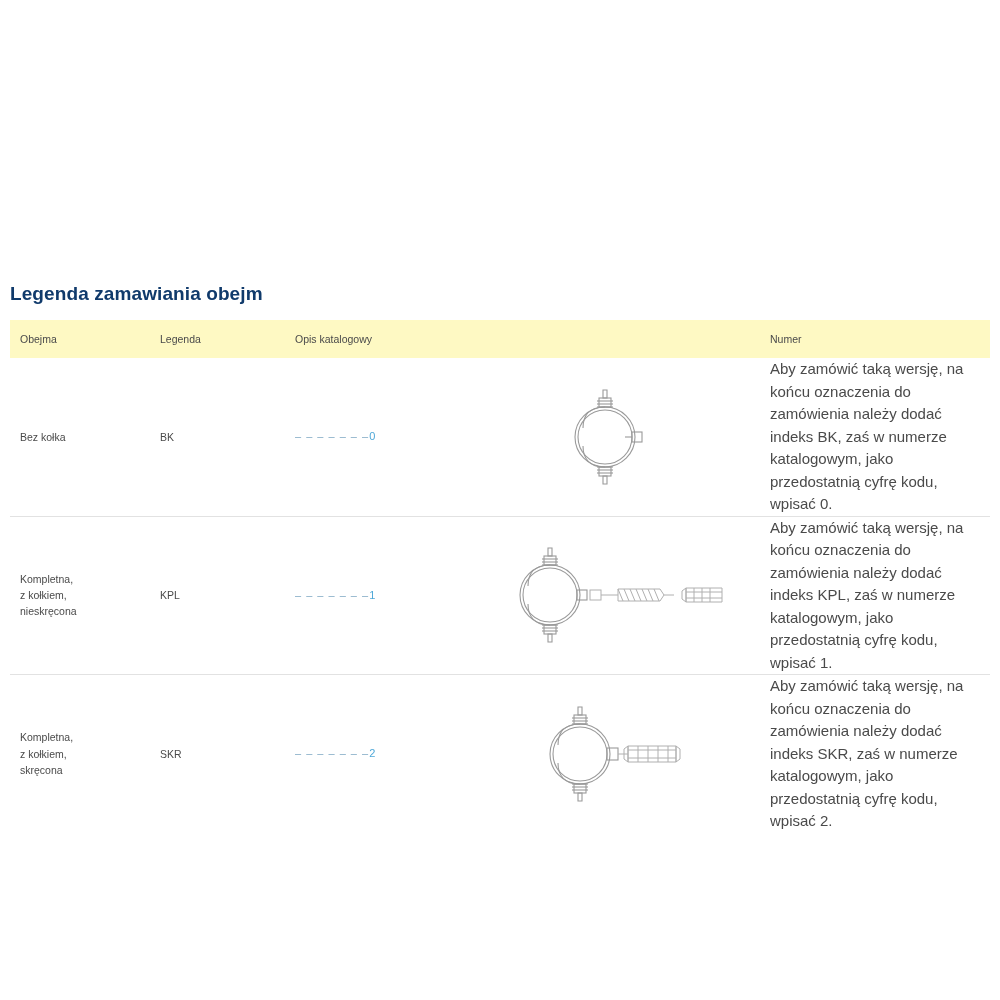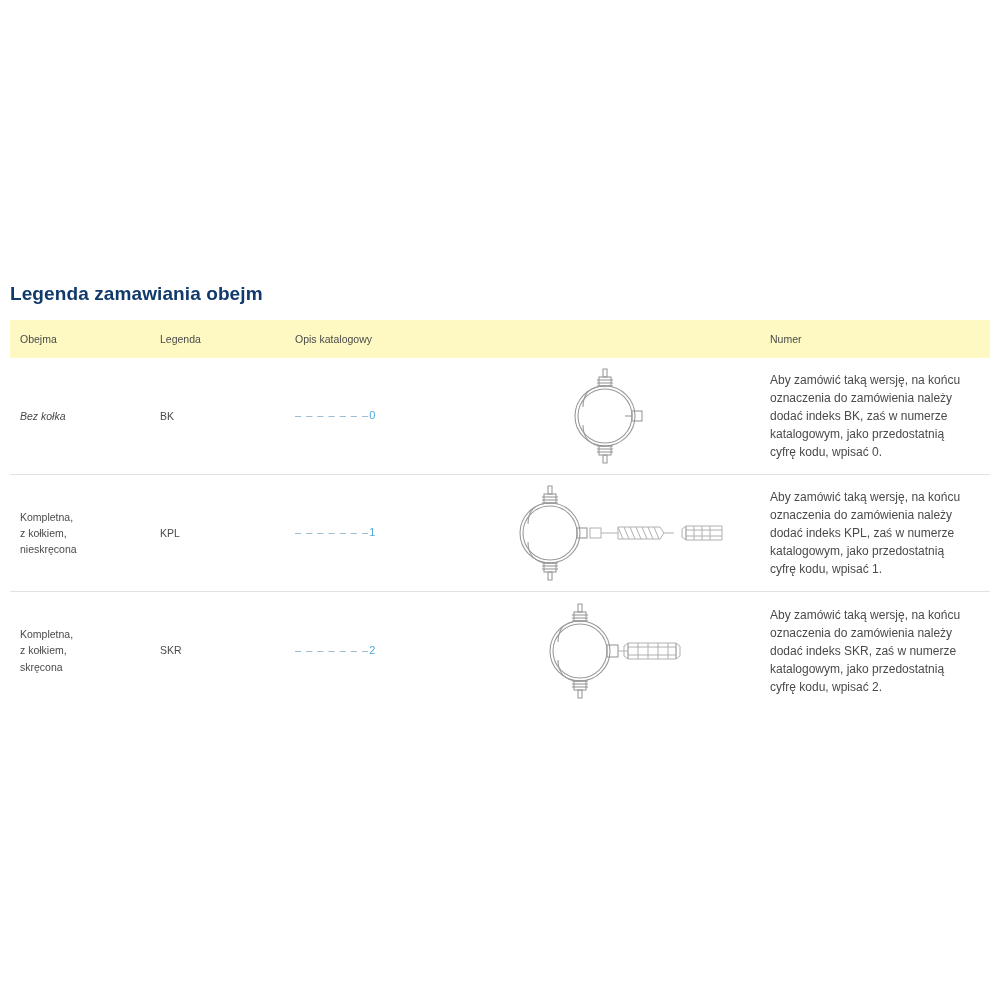--- a/index.html
+++ b/index.html
@@ -77,21 +77,21 @@
   .catnum {
     font-size: 11px;
     color: #7fa9c4;
     letter-spacing: 1px;
     white-space: nowrap;
   }
   .catnum .digit {
     color: #4fa8d8;
   }
   .desc {
-    font-size: 12px;
+    font-size: 15px;
     color: #4a4a4a;
     line-height: 1.5;
     padding-right: 18px;
   }
   .figure {
     display: block;
   }
   .muted-line { stroke: #9a9a9a; fill: none; stroke-width: 1.1; }
   .muted-line2 { stroke: #b0b0b0; fill: none; stroke-width: 1; }
 </style>
@@ -106,21 +106,21 @@
 
     <div class="thead">
       <div class="th col-1">Obejma</div>
       <div class="th col-2">Legenda</div>
       <div class="th col-3">Opis katalogowy</div>
       <div class="th col-4"></div>
       <div class="th col-5">Numer</div>
     </div>
 
     <div class="row" style="min-height:117px;">
-      <div class="cell col-1" style="white-space:pre-line;font-style:italic;">Bez kołka</div>
+      <div class="cell col-1" style="white-space:pre-line;">Bez kołka</div>
       <div class="cell col-2">BK</div>
       <div class="cell col-3">
         <span class="catnum">
           <span>– – – – – – –</span><span class="digit">0</span>
         </span>
       </div>
       <div class="cell col-4 center">
         <svg class="figure" width="120" height="110" viewBox="0 0 120 110">
           <g class="muted-line">
             <circle cx="52" cy="55" r="27"></circle>

